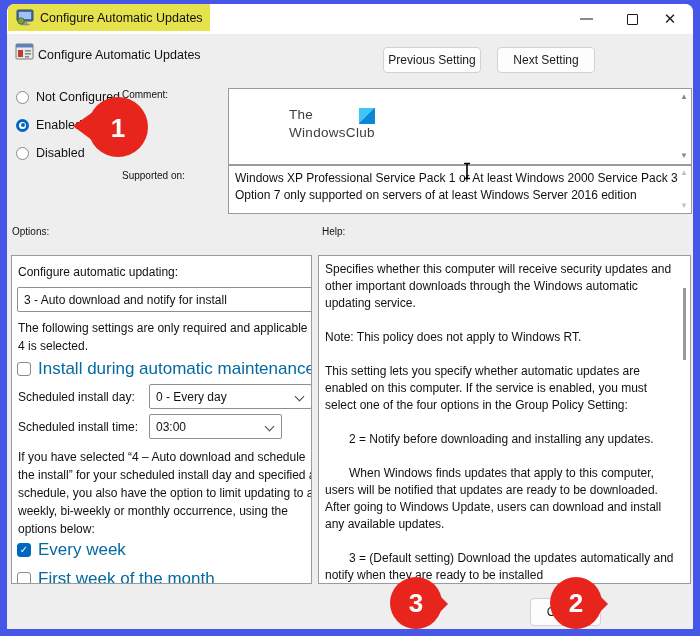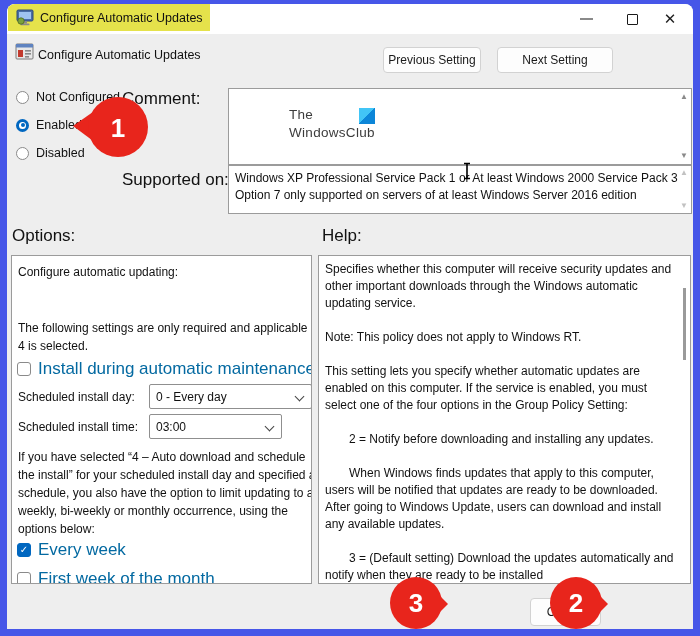--- a/index.html
+++ b/index.html
@@ -19,31 +19,31 @@
   .ctl-max { left:612px; width:26px; }
   .ctl-max i { display:block; width:11px; height:11px; border:1.4px solid #1a1a1a; border-radius:1px; }
   .ctl-close { left:648px; width:30px; font-size:15px; color:#1a1a1a; }
 
   
   .hdr-icon { position:absolute; left:8px; top:39px; }
   .hdr-title { position:absolute; left:31px; top:44px; font-size:12.5px; color:#111; }
   .btn { position:absolute; background:#fdfdfd; border:1px solid #d2d2d2; border-radius:4px;
          font-size:12px; color:#1a1a1a; display:flex; align-items:center; justify-content:center; cursor:default; }
   .btn-prev { left:376px; top:43px; width:98px; height:26px; }
-  .btn-next { left:490px; top:43px; width:116px; height:26px; }
+  .btn-next { left:490px; top:43px; width:98px; height:26px; }
 
   
   .radio-row { position:absolute; left:9px; height:16px; display:flex; align-items:center; gap:7px; }
   .radio { width:13px; height:13px; border:1px solid #8a8a8a; border-radius:50%; background:#fff;
            display:flex; align-items:center; justify-content:center; flex:0 0 auto; }
   .radio.sel { border:3.5px solid #0067c0; }
   .radio.sel i { display:block; width:4px; height:4px; border-radius:50%; background:#0067c0; }
   .radio-label { font-size:12.5px; color:#111; }
 
-  .field-label { position:absolute; font-size:17px; color:#111; }
+  .field-label { position:absolute; font-size:10px; color:#111; }
   .textbox { position:absolute; background:#fff; border:1px solid #9b9b9b; }
   .sb-arrow { position:absolute; right:3px; font-size:8px; color:#8a8a8a; line-height:8px; }
   .sb-arrow.dim { color:#c2c2c2; }
 
   
   .logo-the  { position:absolute; left:60px; top:18px; font-size:13.5px; color:#3c3c3c; letter-spacing:.3px; }
   .logo-club { position:absolute; left:60px; top:36px; font-size:13.5px; color:#3c3c3c; letter-spacing:.3px; }
   .logo-sq   { position:absolute; left:130px; top:19px; width:16px; height:16px;
                background:linear-gradient(to bottom right, #41c5f6 0 50%, #0c86d8 50% 100%); }
 
@@ -152,20 +152,23 @@
 Option 7 only supported on servers of at least Windows Server 2016 edition</div>
       <span class="sb-arrow dim" style="top:3px">▲</span>
       <span class="sb-arrow dim" style="bottom:3px">▼</span>
     </div>
 
     <span class="field-label" style="left:5px; top:222px">Options:</span>
     <span class="field-label" style="left:315px; top:222px">Help:</span>
 
     <div class="panel panel-options">
       <span class="op" style="left:6px; top:9px">Configure automatic updating:</span>
+      <div class="combo" style="left:5px; top:31px; width:318px; height:25px">
+        <span>3 - Auto download and notify for install</span>
+      </div>
       <div class="op pre" style="left:6px; top:63px">The following settings are only required and applicable if
 4 is selected.</div>
 
       <div class="cb-row" style="top:105px">
         <span class="cb"></span>
         <span class="cb-label">Install during automatic maintenance</span>
       </div>
 
       <span class="op" style="left:6px; top:134px">Scheduled install day:</span>
       <div class="combo" style="left:137px; top:128px; width:163px; height:25px">

